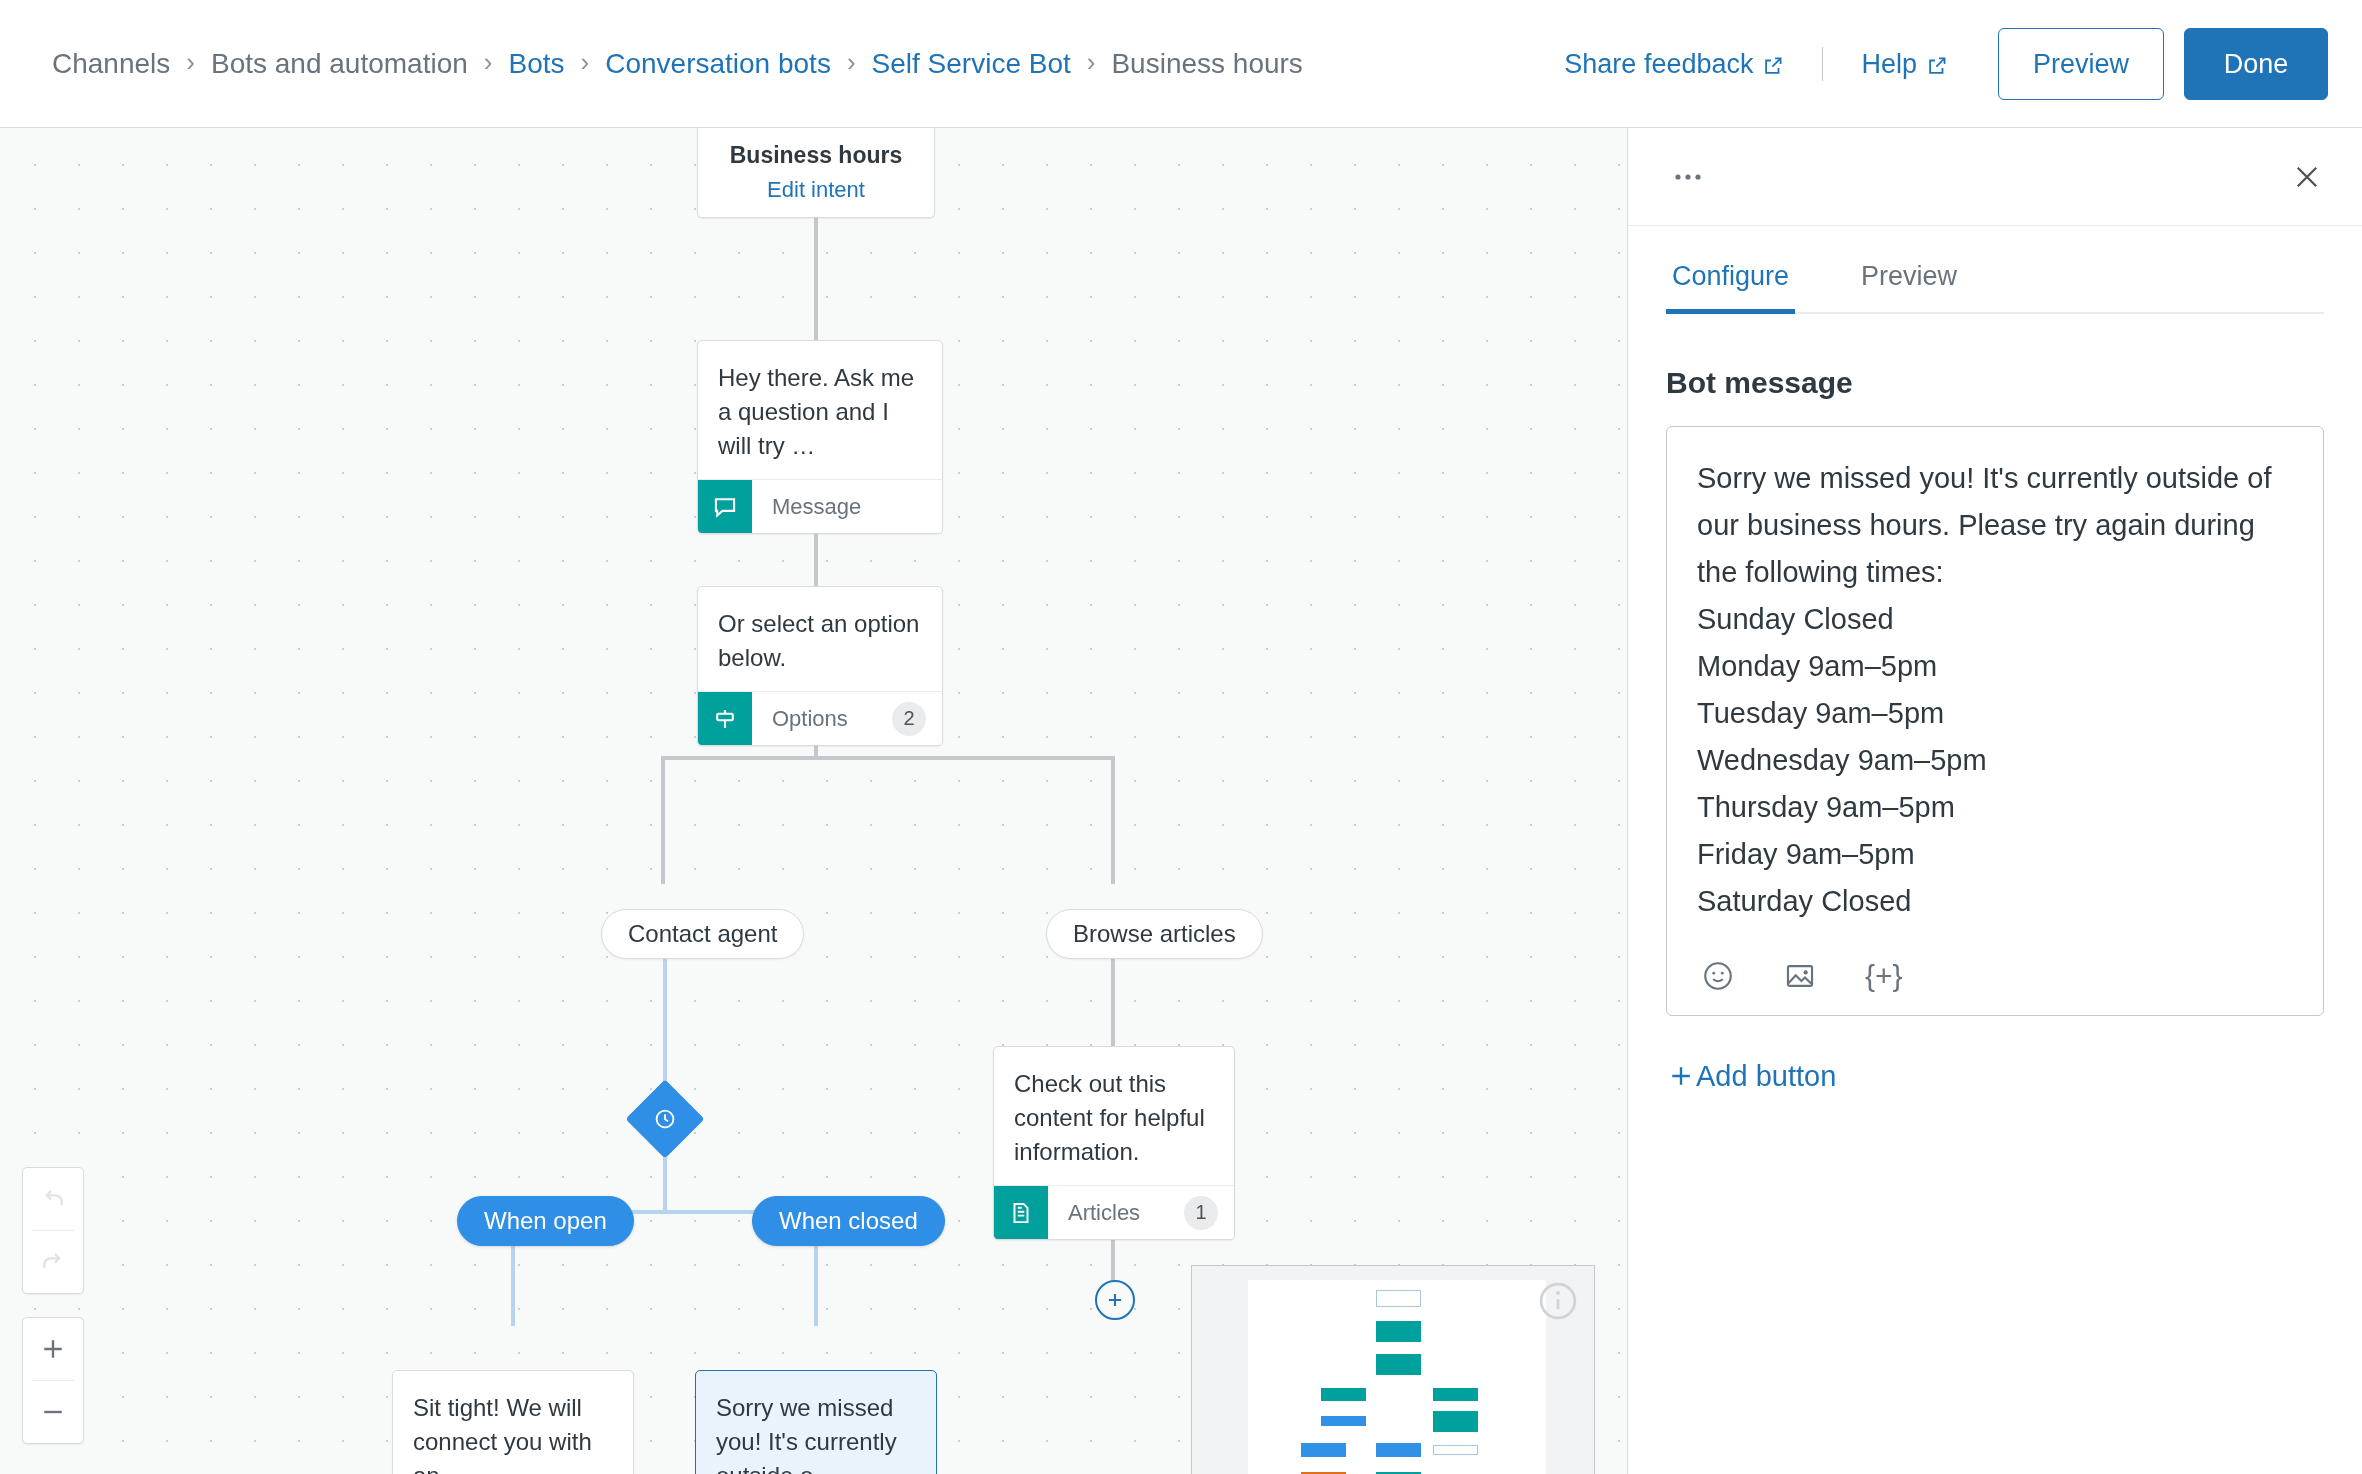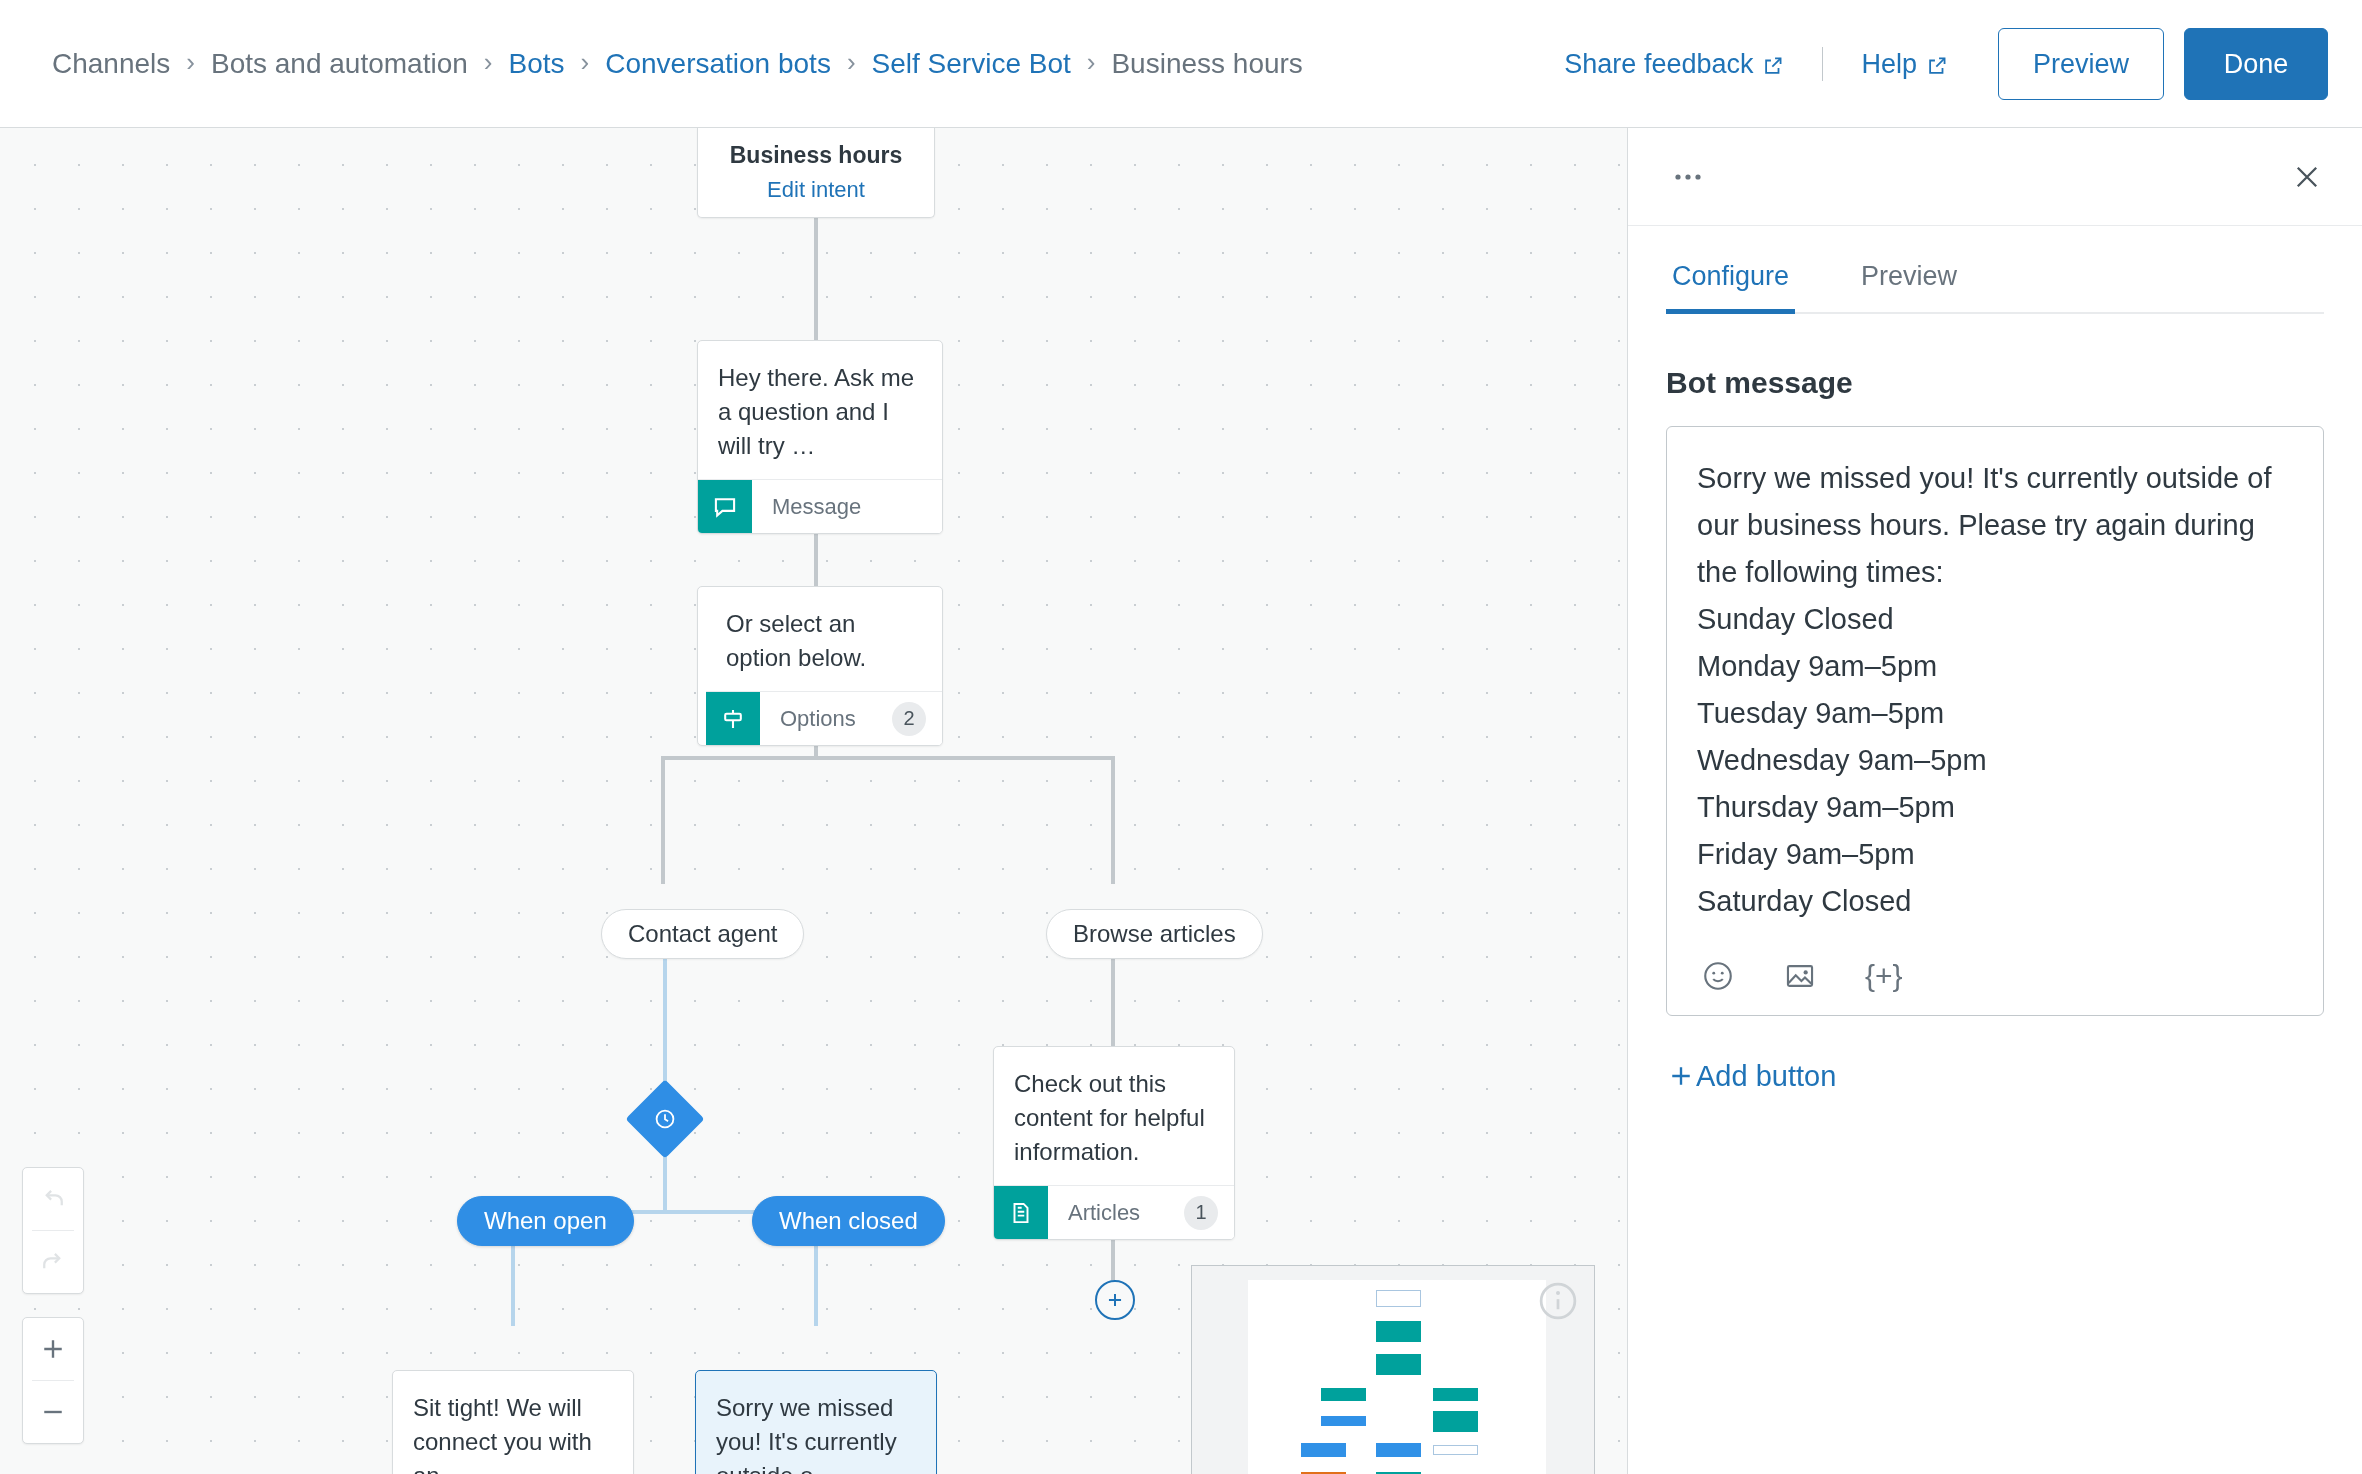--- a/index.html
+++ b/index.html
@@ -342,21 +342,21 @@
       <div class="card-foot">
         <div class="foot-ico green">
           <svg width="26" height="26" viewBox="0 0 20 20" fill="none" stroke="#fff" stroke-width="1.6">
             <path d="M3 4h14v9H8l-4 3.5V13H3z"></path>
           </svg>
         </div>
         <div class="foot-label">Message</div>
       </div>
     </div>
 
-    <div class="card" style="left:697px; top:458px; width:246px;padding-left:8px;">
+    <div class="card" style="left:697px; top:458px; width:246px;">
       <div class="card-body">Or select an option below.</div>
       <div class="card-foot">
         <div class="foot-ico green">
           <svg width="26" height="26" viewBox="0 0 20 20" fill="none" stroke="#fff" stroke-width="1.6">
             <path d="M10 3v3M10 11v6"></path>
               <rect x="4" y="6" width="12" height="5" rx="1"></rect>
           </svg>
         </div>
         <div class="foot-label">Options</div>
         <div class="foot-badge">2</div>

